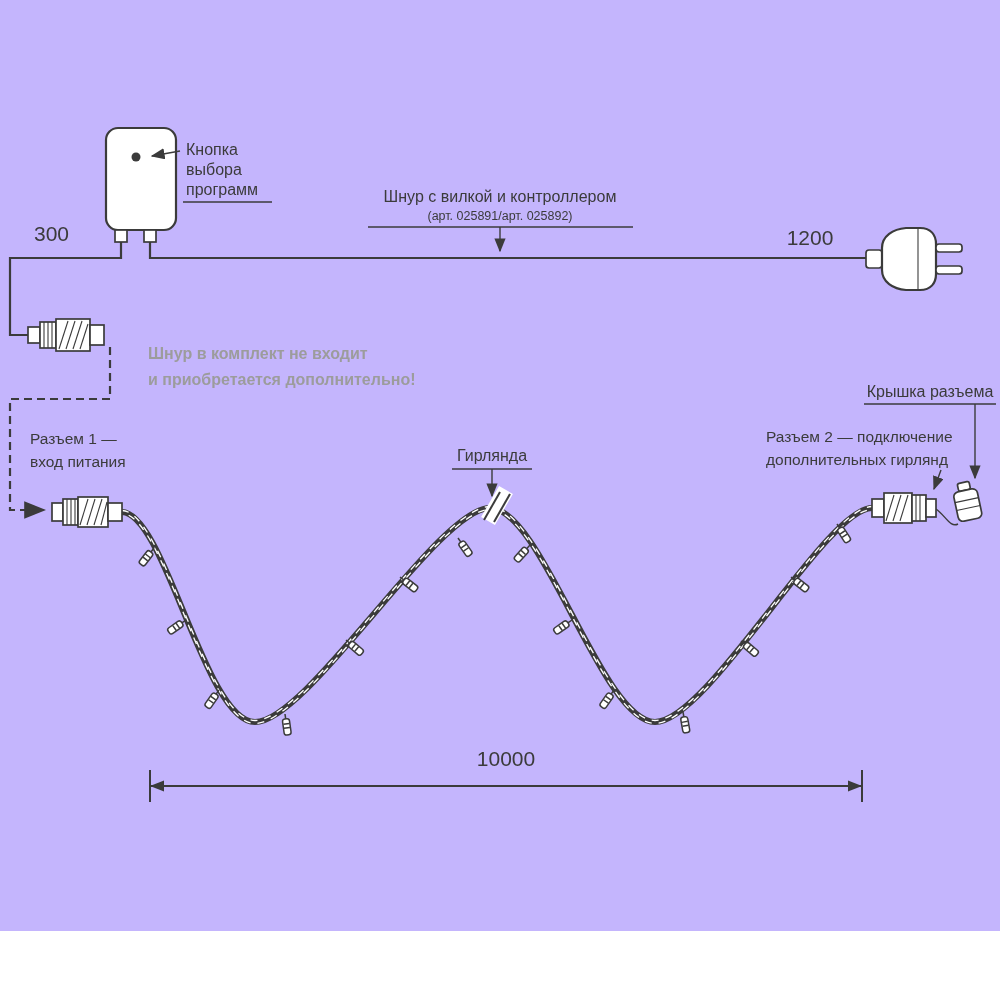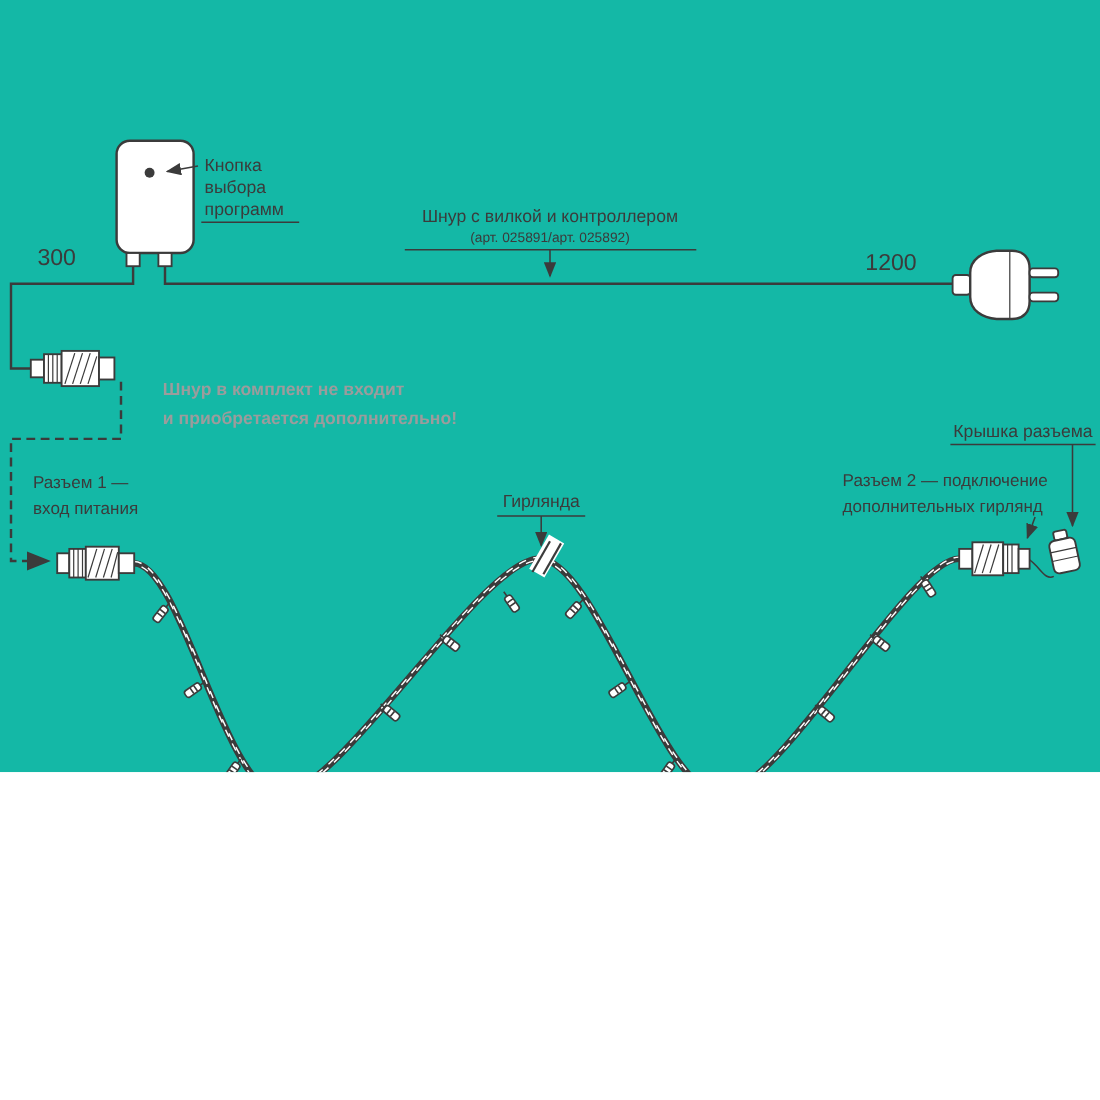--- a/index.html
+++ b/index.html
@@ -1,16 +1,16 @@
 <!DOCTYPE html>
 <html><head>
 <meta charset="utf-8">
 <style>
   html,body{margin:0;padding:0;background:#ffffff;}
-  #canvas{position:relative;width:1000px;height:702px;background:#14b8a6;overflow:hidden;}
+  #canvas{position:relative;width:1000px;height:931px;background:#c4b5fd;overflow:hidden;}
   svg{display:block;}
   svg text{font-family:"Liberation Sans","DejaVu Sans",sans-serif;fill:#3b3b3b;}
   .t16{font-size:16px;}
   .t15{font-size:15.5px;}
   .t21{font-size:21px;}
   .t12{font-size:12.5px;}
   .note{font-size:16px;font-weight:bold;fill:#9c9c9c;}
   .wire{fill:none;stroke:#3b3b3b;stroke-width:2.2;}
   .dashed{stroke-dasharray:8 5;}
   .thin{fill:none;stroke:#3b3b3b;stroke-width:1.4;}

